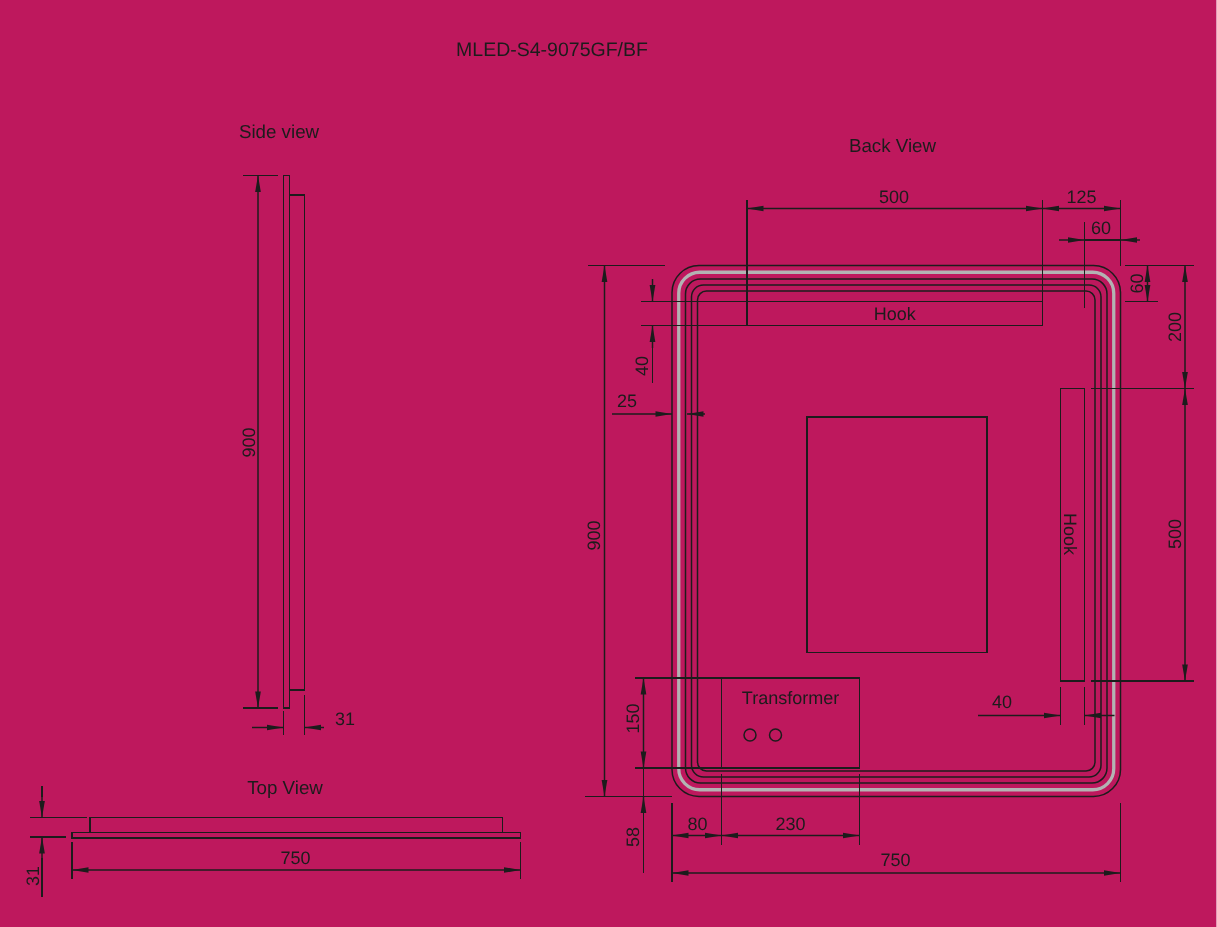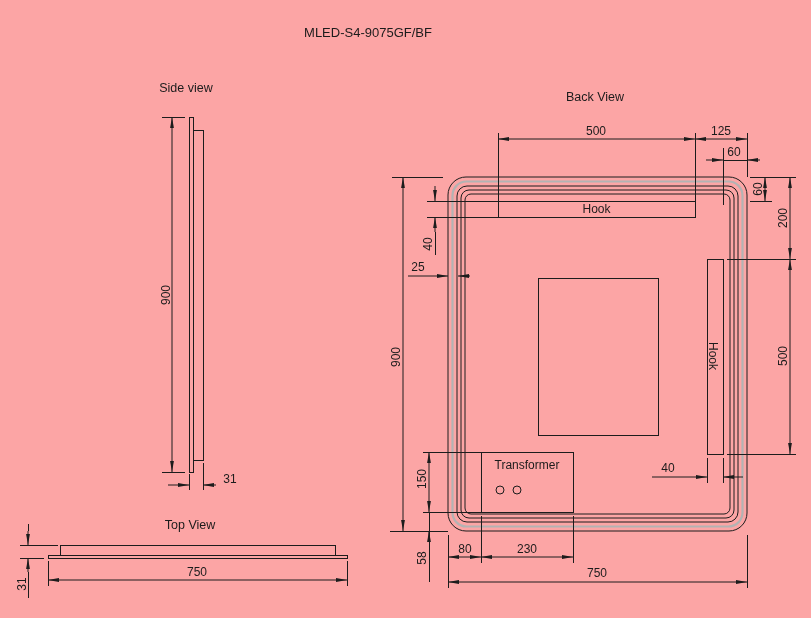--- a/index.html
+++ b/index.html
@@ -1,16 +1,16 @@
 <!DOCTYPE html>
 <html><head>
 <meta charset="utf-8">
 <style>
   html,body{margin:0;padding:0;background:#ffffff;}
-  .page{position:relative;width:811px;height:618px;background:#fca5a5;overflow:hidden;
+  .page{position:relative;width:811px;height:618px;background:#be185d;overflow:hidden;
         font-family:"Liberation Sans",sans-serif;}
   svg{display:block;}
   .ln{stroke:#1c1c1c;stroke-width:1;fill:none;}
   .crisp{shape-rendering:crispEdges;}
   .gray{stroke:#b3b3b3;stroke-width:2.2;fill:none;}
   .dar{marker-start:url(#arw);marker-end:url(#arw);}
   .dae{marker-end:url(#arw);}
   text{fill:#1c1c1c;font-family:"Liberation Sans",sans-serif;font-size:12px;}
   .lbl{font-size:12.5px;}
   .ttl{font-size:13px;}

